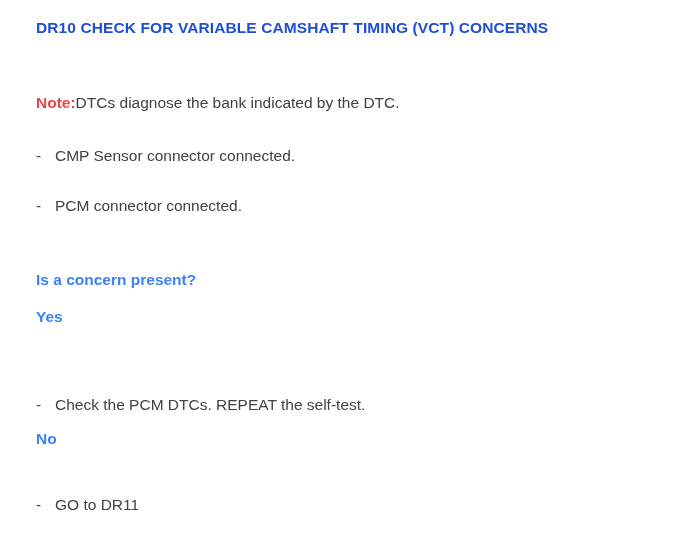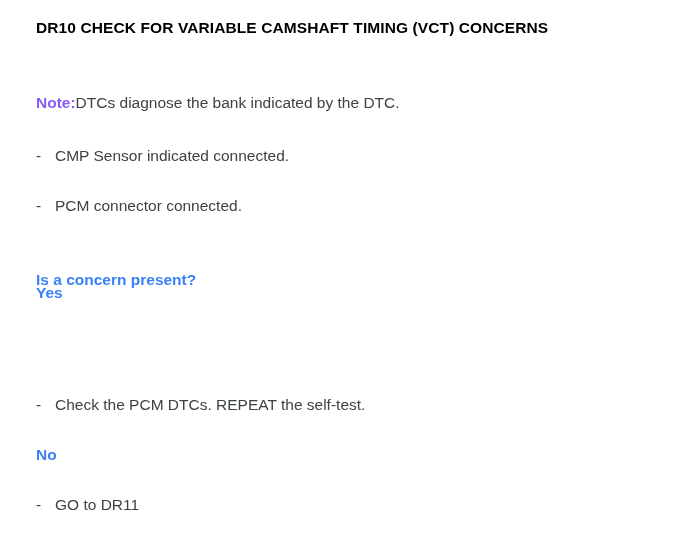--- a/index.html
+++ b/index.html
@@ -24,21 +24,21 @@
 
   
   .doc-title {
     position: absolute;
     left: 36px;
     top: 18px;
     width: 620px;
     font-size: 15.5px;
     line-height: 20px;
     font-weight: bold;
-    color: #000000;
+    color: #1d4ed8;
     letter-spacing: 0.1px;
     white-space: nowrap;
   }
 
   
   .line {
     position: absolute;
     left: 36px;
     font-size: 15.5px;
     line-height: 20px;
@@ -56,21 +56,21 @@
     position: absolute;
     left: 36px;
     top: 93px;
     font-size: 15.5px;
     line-height: 20px;
     color: #3d4246;
     white-space: nowrap;
   }
   .note-label {
     font-weight: bold;
-    color: #8b5cf6;
+    color: #ef4444;
   }
 
   
   .bullet-row {
     position: absolute;
     left: 36px;
     font-size: 15.5px;
     line-height: 20px;
     color: #3d4246;
     white-space: nowrap;
@@ -89,36 +89,36 @@
 
 <div id="page">
 
   <div class="doc-title">DR10 CHECK FOR VARIABLE CAMSHAFT TIMING (VCT) CONCERNS</div>
 
   <div class="note-line">
     <span class="note-label">Note:</span><span>DTCs diagnose the bank indicated by the DTC.</span>
   </div>
 
   <div class="bullet-row" style="top:146px;">
-    <span class="bullet-dash">-</span><span class="bullet-text">CMP Sensor indicated connected.</span>
+    <span class="bullet-dash">-</span><span class="bullet-text">CMP Sensor connector connected.</span>
   </div>
 
   <div class="bullet-row" style="top:196px;">
     <span class="bullet-dash">-</span><span class="bullet-text">PCM connector connected.</span>
   </div>
 
 
   <div class="line bold" style="top:270px;">Is a concern present?</div>
 
-  <div class="line bold" style="top:283px;">Yes</div>
+  <div class="line bold" style="top:307px;">Yes</div>
 
 
   <div class="bullet-row" style="top:395px;">
     <span class="bullet-dash">-</span><span class="bullet-text">Check the PCM DTCs. REPEAT the self-test.</span>
   </div>
 
-  <div class="line bold" style="top:445px;">No</div>
+  <div class="line bold" style="top:429px;">No</div>
 
   <div class="bullet-row" style="top:495px;">
     <span class="bullet-dash">-</span><span class="bullet-text">GO to DR11</span>
   </div>
 
 </div>
 
 </body></html>

